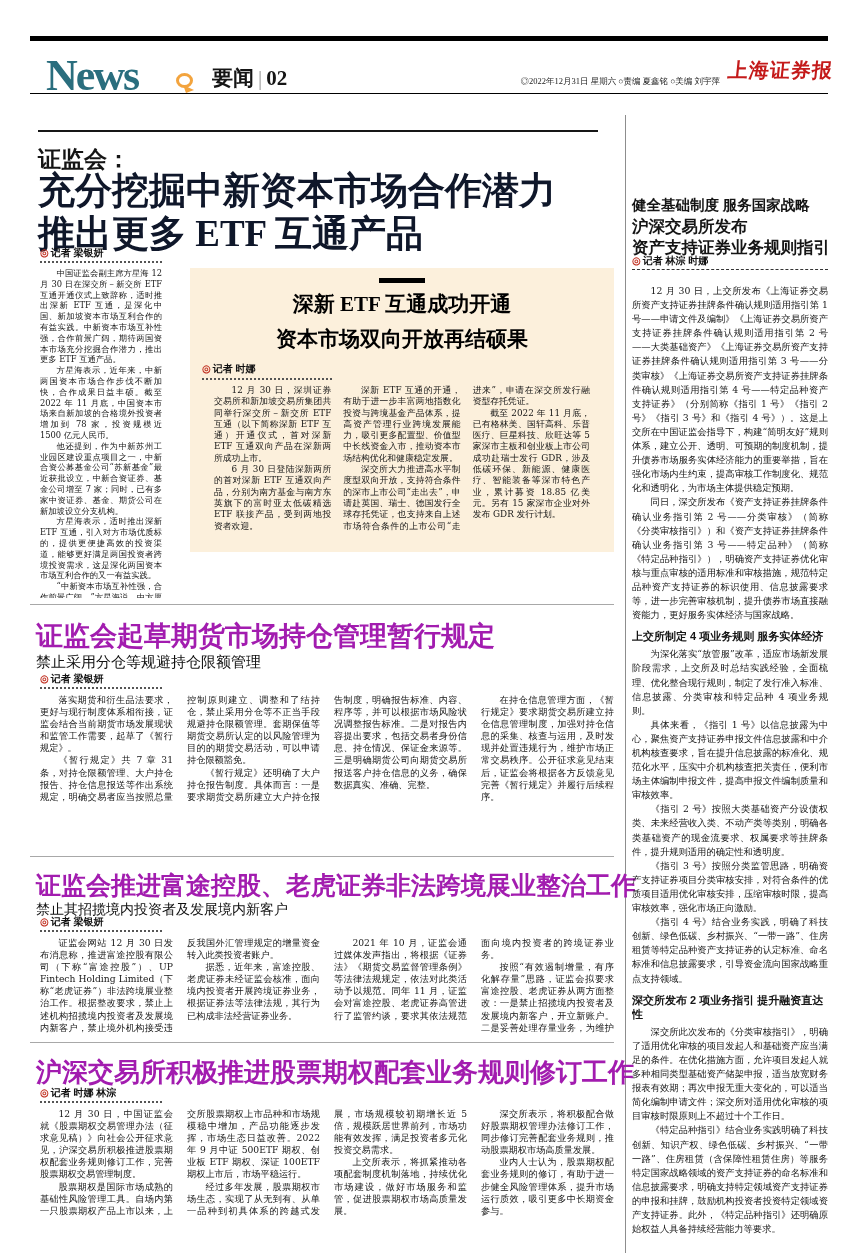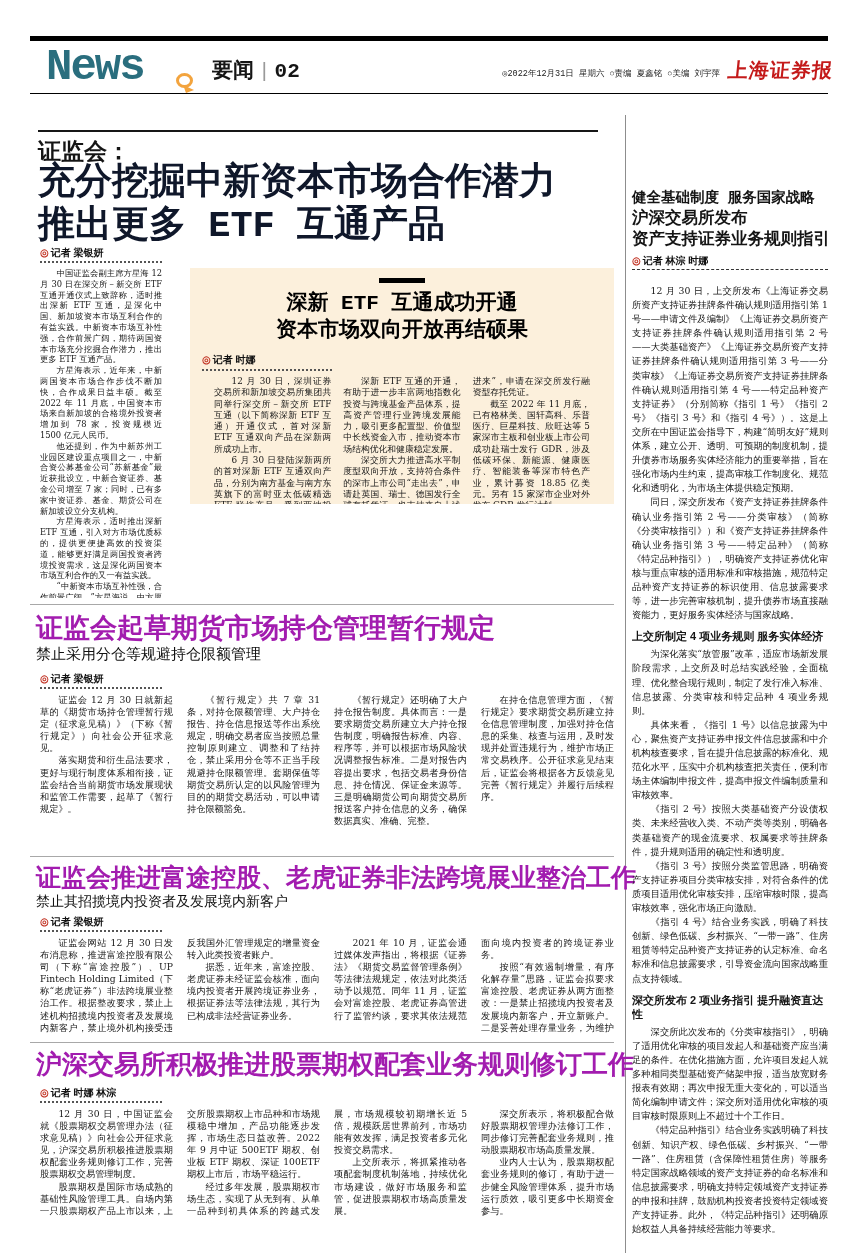--- a/index.html
+++ b/index.html
@@ -1,20 +1,20 @@
 <!DOCTYPE html>
 <html><head>
 <meta charset="utf-8">
 <style>
   * { box-sizing: border-box; margin: 0; padding: 0; }
   html,body { width:858px; height:1253px; }
   body { position:relative; background:#fff; color:#151515; overflow:hidden;
          font-family:"DejaVu Serif","Liberation Serif",serif; }
   .abs { position:absolute; }
-  .sans { font-family:Liberation Mono, monospace; }
+  .sans { font-family:Liberation Serif, serif;margin-top:8px; }
 
   
   .topbar { left:30px; top:36px; width:798px; height:5px; background:#000; }
   .news-logo { left:46px; top:42px; font-size:44px; font-weight:900; color:#2a6e7e; letter-spacing:-2px; }
   .bubble { left:176px; top:73px; width:17px; height:15px; border:3px solid #f3a43e; border-radius:50%; }
   .bubble::after { content:""; position:absolute; left:1px; top:11px; width:0; height:0;
                    border:6px solid transparent; border-top-color:#f3a43e; transform:rotate(25deg); }
   .section-label { left:212px; top:56px; font-size:21px; font-weight:bold; }
   .section-sep { color:#9a9a9a; font-weight:400; padding:0 4px; }
   .section-page { font-weight:600; }
@@ -36,21 +36,21 @@
                  margin:7px 0 4px; text-indent:0; }
 
   
   .main-toprule { left:38px; top:130px; width:560px; height:2px; background:#161616; }
   .kicker-main { left:38px; top:136px; font-size:23px; font-weight:800; }
   .hl-main { left:38px; font-size:37px; font-weight:900; letter-spacing:0; line-height:42px; color:#0f172a; }
   .main-col { left:40px; top:268px; width:122px; height:330px; overflow:hidden;
               font-size:8.3px; line-height:10.8px; }
 
   
-  .feature-box { left:190px; top:268px; width:424px; height:236px; background:#fcf0dc; overflow:hidden; }
+  .feature-box { left:190px; top:268px; width:424px; height:284px; background:#fcf0dc; overflow:hidden; }
   .feature-bar { width:46px; height:5px; background:#000; margin:10px auto 7px; }
   .feature-title { text-align:center; font-size:21px; font-weight:900; line-height:27px; color:#000; }
   .feature-byline { margin:9px 0 0 12px; width:130px; }
   .feature-body { margin:5px 24px 0; height:218px; overflow:hidden;
                   column-count:3; column-gap:12px; font-size:8.8px; line-height:11.3px; }
 
   .h-div { background:#a8a8a8; height:1px; left:30px; width:584px; }
 
   
   .hl-sec { left:36px; font-weight:900; color:#a21caf; }
@@ -113,21 +113,20 @@
 
 <div class="abs h-div" style="top:604px;"></div>
 
 <div class="abs hl-sec sans" style="top:610px; font-size:27px;">证监会起草期货市场持仓管理暂行规定</div>
 <div class="abs subhead sans" style="top:645px;">禁止采用分仓等规避持仓限额管理</div>
 <div class="abs byline" style="left:40px; top:672px;">
   <span class="ring">◎</span><span>记者 梁银妍</span>
 </div>
 <div class="abs dotted" style="left:40px; top:687px; width:122px;"></div>
 <div class="abs col4 bodytext" style="top:694px; height:156px;">
-    <p>证监会 12 月 30 日就新起草的《期货市场持仓管理暂行规定（征求意见稿）》（下称《暂行规定》）向社会公开征求意见。</p>
     <p>落实期货和衍生品法要求，更好与现行制度体系相衔接，证监会结合当前期货市场发展现状和监管工作需要，起草了《暂行规定》。</p>
     <p>《暂行规定》共 7 章 31 条，对持仓限额管理、大户持仓报告、持仓信息报送等作出系统规定，明确交易者应当按照总量控制原则建立、调整和了结持仓，禁止采用分仓等不正当手段规避持仓限额管理。套期保值等期货交易所认定的以风险管理为目的的期货交易活动，可以申请持仓限额豁免。</p>
     <p>《暂行规定》还明确了大户持仓报告制度。具体而言：一是要求期货交易所建立大户持仓报告制度，明确报告标准、内容、程序等，并可以根据市场风险状况调整报告标准。二是对报告内容提出要求，包括交易者身份信息、持仓情况、保证金来源等。三是明确期货公司向期货交易所报送客户持仓信息的义务，确保数据真实、准确、完整。</p>
     <p>在持仓信息管理方面，《暂行规定》要求期货交易所建立持仓信息管理制度，加强对持仓信息的采集、核查与运用，及时发现并处置违规行为，维护市场正常交易秩序。公开征求意见结束后，证监会将根据各方反馈意见完善《暂行规定》并履行后续程序。</p>
   </div>
 
 <div class="abs h-div" style="top:856px;"></div>
 
 <div class="abs hl-sec sans" style="top:861px; font-size:25px;">证监会推进富途控股、老虎证券非法跨境展业整治工作</div>
 <div class="abs subhead sans" style="top:893px; font-size:14px;">禁止其招揽境内投资者及发展境内新客户</div>

